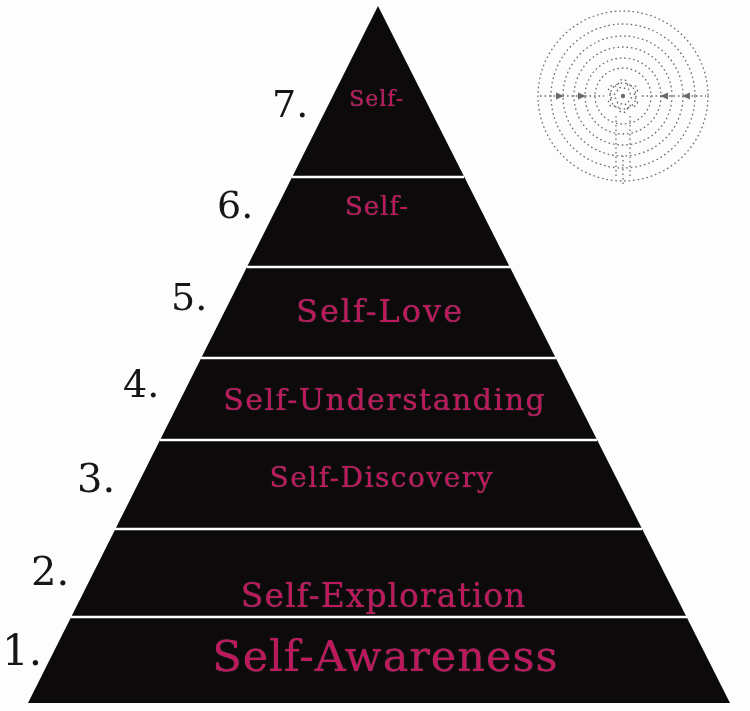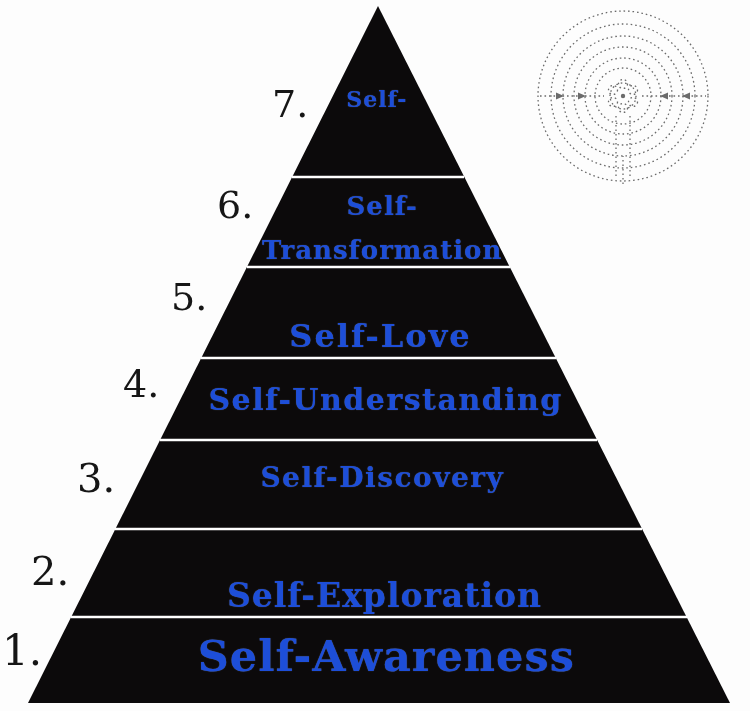--- a/index.html
+++ b/index.html
@@ -7,26 +7,26 @@
     position:relative;
     width:750px;height:711px;
     background:#fdfdfd;
     overflow:hidden;
     font-family:"DejaVu Serif","Liberation Serif",serif;
   }
   .pyramid-svg{position:absolute;left:0;top:0;}
   .labyrinth-svg{position:absolute;left:512px;top:6px;}
   .lvl{
     position:absolute;left:50%;transform:translateX(-47%);
-    color:#1d4ed8;font-weight:bold;text-align:center;white-space:nowrap;
+    color:#be185d;font-weight:normal;text-align:center;white-space:nowrap;
     text-shadow:0 0 1px rgba(255,255,255,.35);
   }
   .lv7{top:76px;font-size:22px;line-height:46px;letter-spacing:1px;}
   .lv6{top:184px;font-size:26px;line-height:44px;letter-spacing:1px;}
-  .lv5{top:292px;font-size:32px;letter-spacing:2px;margin-top:25px;}
+  .lv5{top:292px;font-size:32px;letter-spacing:2px;}
   .lv4{top:382px;font-size:30px;letter-spacing:1.5px;}
   .lv3{top:461px;font-size:28px;letter-spacing:1.5px;}
   .lv2{top:576px;font-size:33px;letter-spacing:1px;}
   .lv1{top:631px;font-size:43px;letter-spacing:1px;}
   .num{
     position:absolute;color:#161616;white-space:nowrap;
     font-family:"DejaVu Serif","Liberation Serif",serif;
   }
   .n7{left:272px;top:82px;font-size:38px;}
   .n6{left:217px;top:183px;font-size:38px;}
@@ -84,21 +84,20 @@
       <polygon points="66,86.5 74,90 66,93.5"></polygon>
       <polygon points="156,86.5 148,90 156,93.5"></polygon>
     </g>
   </svg>
 
   <div class="lvl lv7">
     <div>Self-</div>
   </div>
   <div class="lvl lv6">
     <div>Self-</div>
-    <div>Transformation</div>
   </div>
   <div class="lvl lv5">Self-Love</div>
   <div class="lvl lv4">Self-Understanding</div>
   <div class="lvl lv3">Self-Discovery</div>
   <div class="lvl lv2">Self-Exploration</div>
   <div class="lvl lv1">Self-Awareness</div>
 
   <div class="num n7">7.</div>
   <div class="num n6">6.</div>
   <div class="num n5">5.</div>

